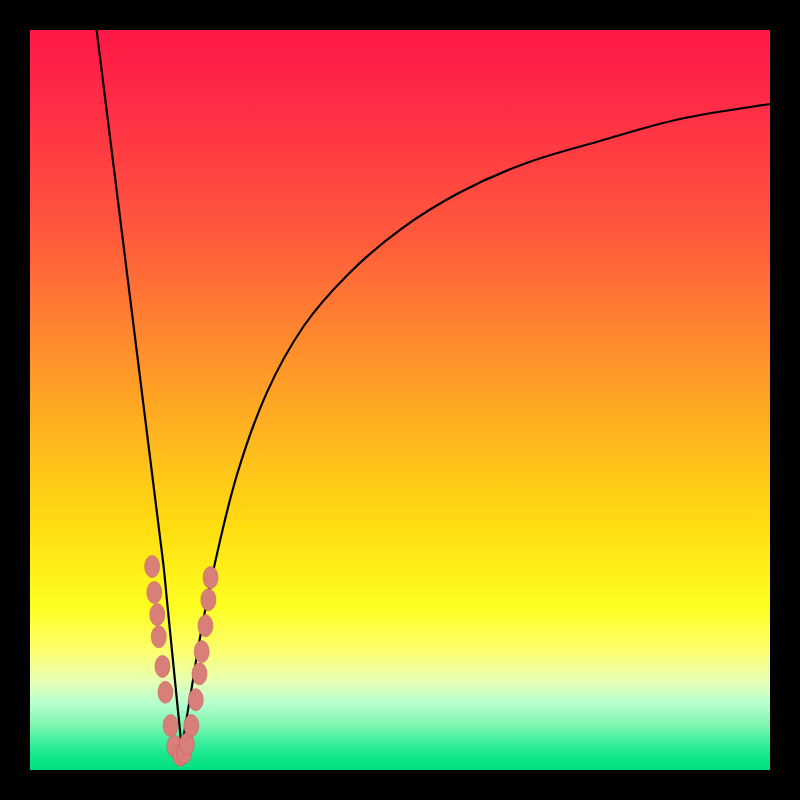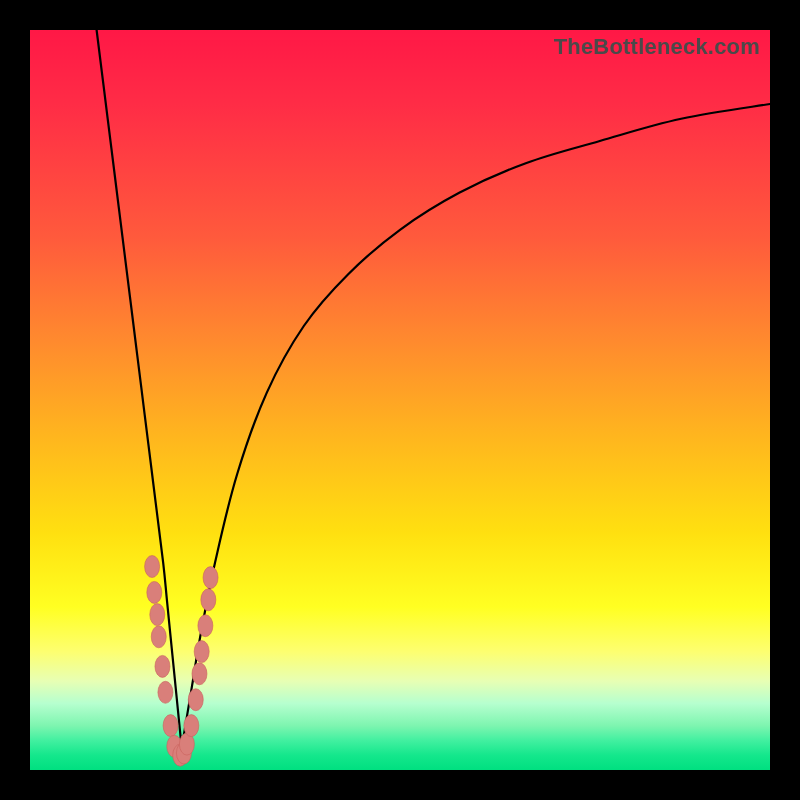--- a/index.html
+++ b/index.html
@@ -70,21 +70,20 @@
     fill: #d97f7a;
     stroke: #c9615c;
     stroke-width: 0.6;
   }
 </style>
 </head>
 <body>
 
 <div class="frame">
   <div class="plot-area">
-    <div class="watermark">TheBottleneck.com</div>
     <svg class="curve" viewBox="0 0 740 740" preserveAspectRatio="none">
       <path id="left-branch" class="curve-path" d="M 66.60 0.00 C 67.93 10.66, 71.34 37.89, 74.00 59.20 C 76.66 80.51, 78.74 97.09, 81.40 118.40 C 84.06 139.71, 86.14 156.29, 88.80 177.60 C 91.46 198.91, 93.54 215.49, 96.20 236.80 C 98.86 258.11, 100.94 274.69, 103.60 296.00 C 106.26 317.31, 108.34 333.89, 111.00 355.20 C 113.66 376.51, 115.74 393.09, 118.40 414.40 C 121.06 435.71, 123.14 452.29, 125.80 473.60 C 128.46 494.91, 131.20 515.48, 133.20 532.80 C 135.20 550.12, 135.57 556.48, 136.90 569.80 C 138.23 583.12, 139.27 593.48, 140.60 606.80 C 141.93 620.12, 142.97 630.48, 144.30 643.80 C 145.63 657.12, 146.67 667.48, 148.00 680.80 C 149.33 694.12, 151.03 711.14, 151.70 717.80"></path>
       <path id="right-branch" class="curve-path" d="M 151.70 717.80 C 152.37 713.80, 153.40 707.59, 155.40 695.60 C 157.40 683.61, 160.14 667.18, 162.80 651.20 C 165.46 635.22, 166.20 628.11, 170.20 606.80 C 174.20 585.49, 178.34 562.10, 185.00 532.80 C 191.66 503.50, 197.88 474.64, 207.20 444.00 C 216.52 413.36, 224.81 389.24, 236.80 362.60 C 248.79 335.96, 259.15 317.31, 273.80 296.00 C 288.45 274.69, 300.88 261.52, 318.20 244.20 C 335.52 226.88, 350.02 214.45, 370.00 199.80 C 389.98 185.15, 406.56 174.79, 429.20 162.80 C 451.84 150.81, 470.49 142.52, 495.80 133.20 C 521.11 123.88, 541.83 118.99, 569.80 111.00 C 597.77 103.01, 620.56 95.46, 651.20 88.80 C 681.84 82.14, 724.02 76.66, 740.00 74.00"></path>
       <g id="markers">
           <ellipse cx="122.10" cy="536.50" rx="7.5" ry="11" class="marker"></ellipse>
           <ellipse cx="124.32" cy="562.40" rx="7.5" ry="11" class="marker"></ellipse>
           <ellipse cx="127.28" cy="584.60" rx="7.5" ry="11" class="marker"></ellipse>
           <ellipse cx="128.76" cy="606.80" rx="7.5" ry="11" class="marker"></ellipse>
           <ellipse cx="132.46" cy="636.40" rx="7.5" ry="11" class="marker"></ellipse>
           <ellipse cx="135.42" cy="662.30" rx="7.5" ry="11" class="marker"></ellipse>

